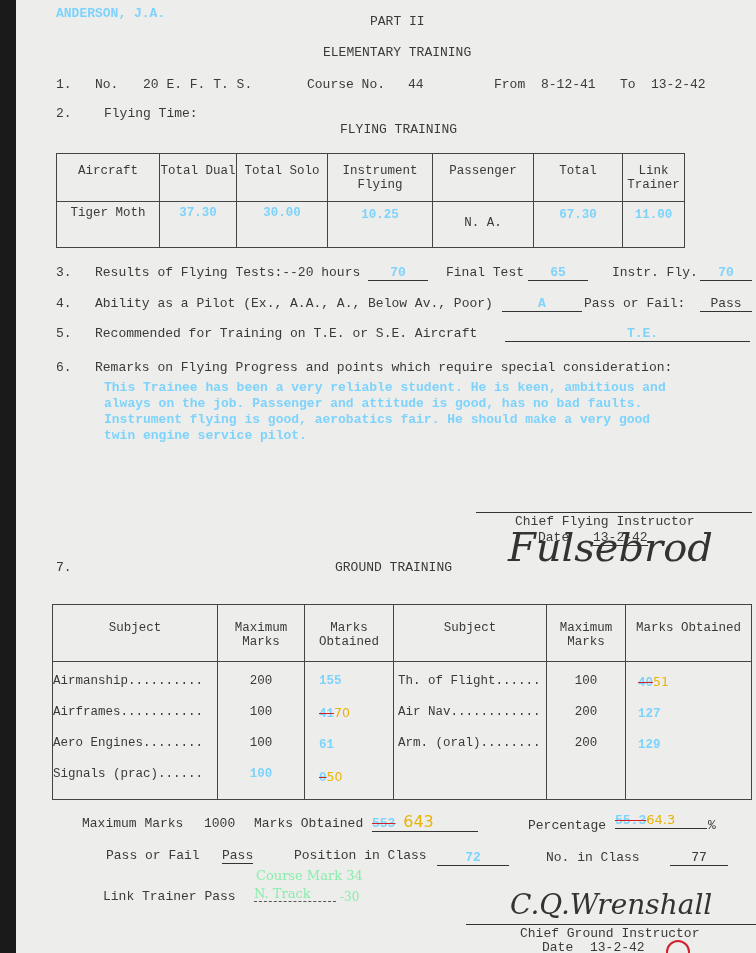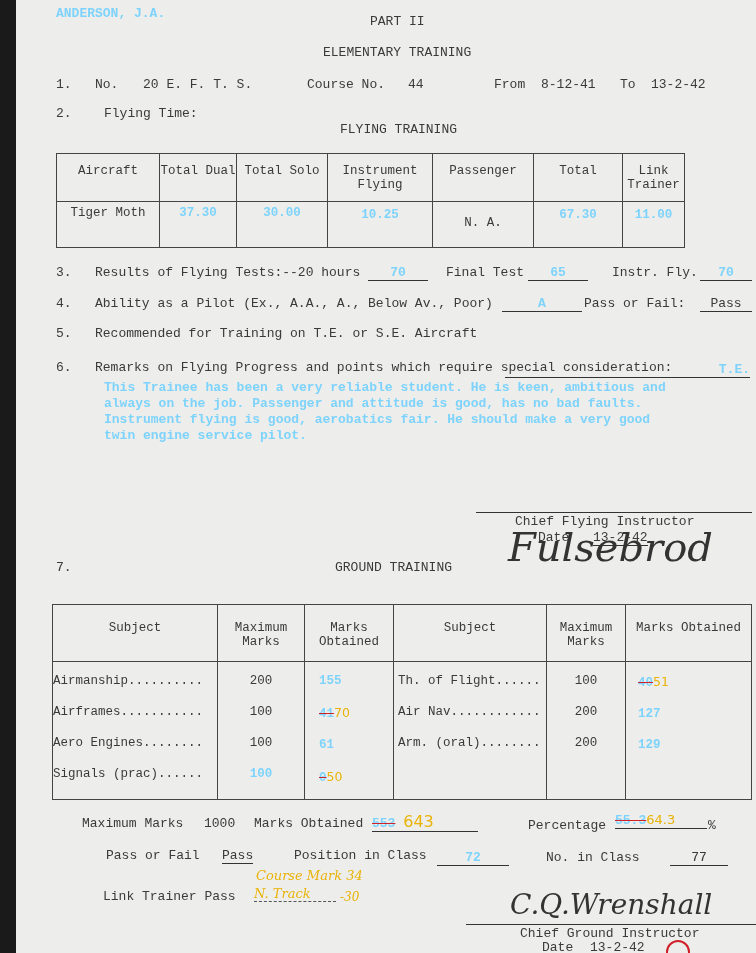--- a/index.html
+++ b/index.html
@@ -2,21 +2,21 @@
 <html><head>
 <meta charset="utf-8">
 <style>
   html,body{margin:0;padding:0;}
   body{width:756px;height:953px;background:#1a1a1a;position:relative;overflow:hidden;font-family:"Liberation Mono","DejaVu Sans Mono",monospace;color:#3a3a3a;}
   .paper{position:absolute;left:16px;top:0;width:740px;height:953px;background:#ededeb;}
   .abs{position:absolute;white-space:nowrap;}
   .t{font-size:13px;}
   .bold{font-weight:bold;color:#7dd3fc;}
   .red{color:#eab308;font-family:"DejaVu Sans",sans-serif;}
-  .blue{color:#eab308;font-style:italic;font-family:"DejaVu Serif",serif;}
+  .blue{color:#86efac;font-family:"DejaVu Serif",serif;}
   .ul{border-bottom:1.5px solid #333;display:inline-block;text-align:center;}
   .strike{text-decoration:line-through;text-decoration-color:#d0212a;}
   table{border-collapse:collapse;position:absolute;}
   td,th{border:1.5px solid #444;font-size:12.5px;font-weight:normal;text-align:center;vertical-align:top;padding:0;}
   .sig{font-family:"DejaVu Serif",serif;font-style:italic;color:#333;}
 </style>
 </head>
 <body>
 
 <div class="paper"></div>
@@ -71,21 +71,21 @@
 <div class="abs t ul bold" style="left:700px;top:265px;width:52px;">70</div>
 
 <div class="abs t" style="left:56px;top:296px;">4.</div>
 <div class="abs t" style="left:95px;top:296px;">Ability as a Pilot (Ex., A.A., A., Below Av., Poor)</div>
 <div class="abs t ul bold" style="left:502px;top:296px;width:80px;">A</div>
 <div class="abs t" style="left:584px;top:296px;">Pass or Fail:</div>
 <div class="abs t ul" style="left:700px;top:296px;width:52px;">Pass</div>
 
 <div class="abs t" style="left:56px;top:326px;">5.</div>
 <div class="abs t" style="left:95px;top:326px;">Recommended for Training on T.E. or S.E. Aircraft</div>
-<div class="abs t ul bold" style="left:505px;top:326px;width:245px;text-align:right;padding-left:30px;box-sizing:border-box;margin-top:36px;">T.E.</div>
+<div class="abs t ul bold" style="left:505px;top:326px;width:245px;text-align:center;padding-left:30px;box-sizing:border-box;">T.E.</div>
 
 <div class="abs t" style="left:56px;top:360px;">6.</div>
 <div class="abs t" style="left:95px;top:360px;">Remarks on Flying Progress and points which require special consideration:</div>
 <div class="abs t bold" style="left:104px;top:380px;line-height:16px;">
   <div>This Trainee has been a very reliable student.  He is keen, ambitious and</div>
   <div>always on the job.  Passenger and attitude is good, has no bad faults.</div>
   <div>Instrument flying is good, aerobatics fair.  He should make a very good</div>
   <div>twin engine service pilot.</div>
 </div>
 

